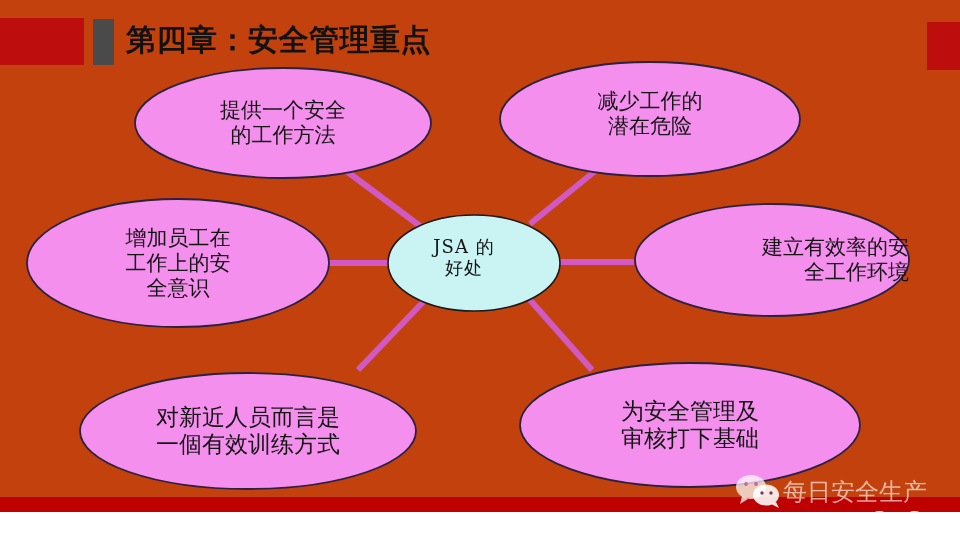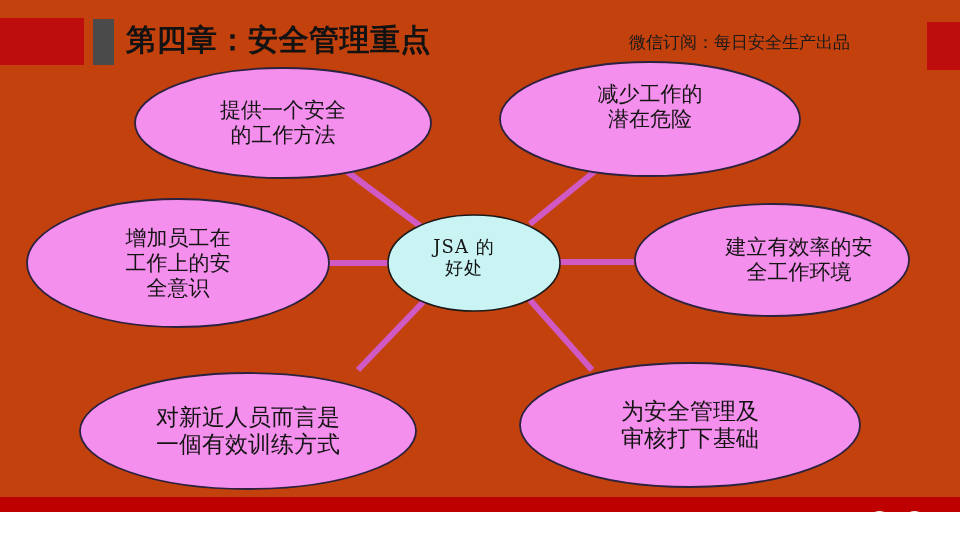--- a/index.html
+++ b/index.html
@@ -129,21 +129,20 @@
 </head>
 <body>
 
 <div id="slide">
 
   <div class="hdr-red-left"></div>
   <div class="hdr-gray-bar"></div>
   <div class="hdr-red-right"></div>
 
   <div class="slide-title">第四章：安全管理重点</div>
-  <div class="hdr-subscribe">微信订阅：每日安全生产出品</div>
 
   <svg id="diagram" viewBox="0 0 960 540">
     <g id="connectors-layer">
         <line x1="420" y1="226" x2="345" y2="170" stroke="#D159C4" stroke-width="6"></line>
         <line x1="530" y1="224" x2="600" y2="167" stroke="#D159C4" stroke-width="6"></line>
         <line x1="388" y1="263" x2="328" y2="263" stroke="#D159C4" stroke-width="6"></line>
         <line x1="560" y1="262" x2="634" y2="262" stroke="#D159C4" stroke-width="6"></line>
         <line x1="425" y1="300" x2="358" y2="370" stroke="#D159C4" stroke-width="6"></line>
         <line x1="530" y1="300" x2="592" y2="370" stroke="#D159C4" stroke-width="6"></line>
       </g>
@@ -153,37 +152,50 @@
         <ellipse cx="178" cy="263" rx="151" ry="64" fill="#F58FEE" stroke="#2B2140" stroke-width="1.8"></ellipse>
         <ellipse cx="772" cy="260" rx="137" ry="56" fill="#F58FEE" stroke="#2B2140" stroke-width="1.8"></ellipse>
         <ellipse cx="248" cy="431" rx="168" ry="58" fill="#F58FEE" stroke="#2B2140" stroke-width="1.8"></ellipse>
         <ellipse cx="690" cy="425" rx="170" ry="62" fill="#F58FEE" stroke="#2B2140" stroke-width="1.8"></ellipse>
         <ellipse cx="474" cy="263" rx="86" ry="48" fill="#CAF4F4" stroke="#1A1A1A" stroke-width="1.6"></ellipse>
       </g>
   </svg>
   <div id="labels-layer">
       <div class="node-label" style="font-size: 21px; left: 135px; width: 296px; top: 98px;">提供一个安全
 的工作方法</div>
-      <div class="node-label" style="font-size: 21px; left: 500px; width: 300px; top: 82px; font-family: Liberation Serif, serif;">减少工作的
+      <div class="node-label" style="font-size: 21px; left: 500px; width: 300px; top: 89px; font-family: Liberation Serif, serif;">减少工作的
 潜在危险</div>
       <div class="node-label sans" style="font-size: 21px; left: 27px; width: 302px; top: 226px;">增加员工在
 工作上的安
 全意识</div>
-      <div class="node-label sans" style="font-size: 21px; left: 662px; width: 274px; top: 235px;">建立有效率的安
+      <div class="node-label sans" style="font-size: 21px; left: 635px; width: 274px; top: 235px; text-align: right;">建立有效率的安
 全工作环境</div>
       <div class="node-label" style="font-size: 23px; left: 80px; width: 336px; top: 404px;">对新近人员而言是
 一個有效训练方式</div>
       <div class="node-label" style="font-size: 23px; left: 520px; width: 340px; top: 398px; text-align: center;">为安全管理及
 审核打下基础</div>
       <div class="node-label center-lbl" style="font-size: 18px; left: 378px; width: 172px; top: 236px;">JSA 的
 好处</div>
     </div>
 
   <div class="footer-bar"></div>
 
+  <div class="wm-wrap">
+    <svg width="46" height="34" viewBox="0 0 46 34">
+      <ellipse cx="16" cy="13" rx="15" ry="12" fill="rgba(255,255,255,0.72)"></ellipse>
+      <polygon points="7,22 5,30 13,25" fill="rgba(255,255,255,0.72)"></polygon>
+      <circle cx="11" cy="10" r="1.9" fill="#C86A96"></circle>
+      <circle cx="21" cy="10" r="1.9" fill="#C86A96"></circle>
+      <ellipse cx="31" cy="21" rx="13" ry="10.5" fill="rgba(255,255,255,0.88)"></ellipse>
+      <polygon points="41,28 44,34 36,30" fill="rgba(255,255,255,0.88)"></polygon>
+      <circle cx="27" cy="19" r="1.7" fill="#7A3A55"></circle>
+      <circle cx="36" cy="19" r="1.7" fill="#7A3A55"></circle>
+    </svg>
+    <div class="wm-text">每日安全生产</div>
+  </div>
 
   <div class="nav-btn nav-prev">
     <svg width="15" height="15" viewBox="0 0 15 15">
       <polygon points="10,2 10,13 3,7.5" fill="#111"></polygon>
       <rect x="9" y="5.5" width="4" height="4" fill="#111"></rect>
     </svg>
   </div>
   <div class="nav-btn nav-next">
     <svg width="15" height="15" viewBox="0 0 15 15">
       <polygon points="5,2 5,13 12,7.5" fill="#111"></polygon>

